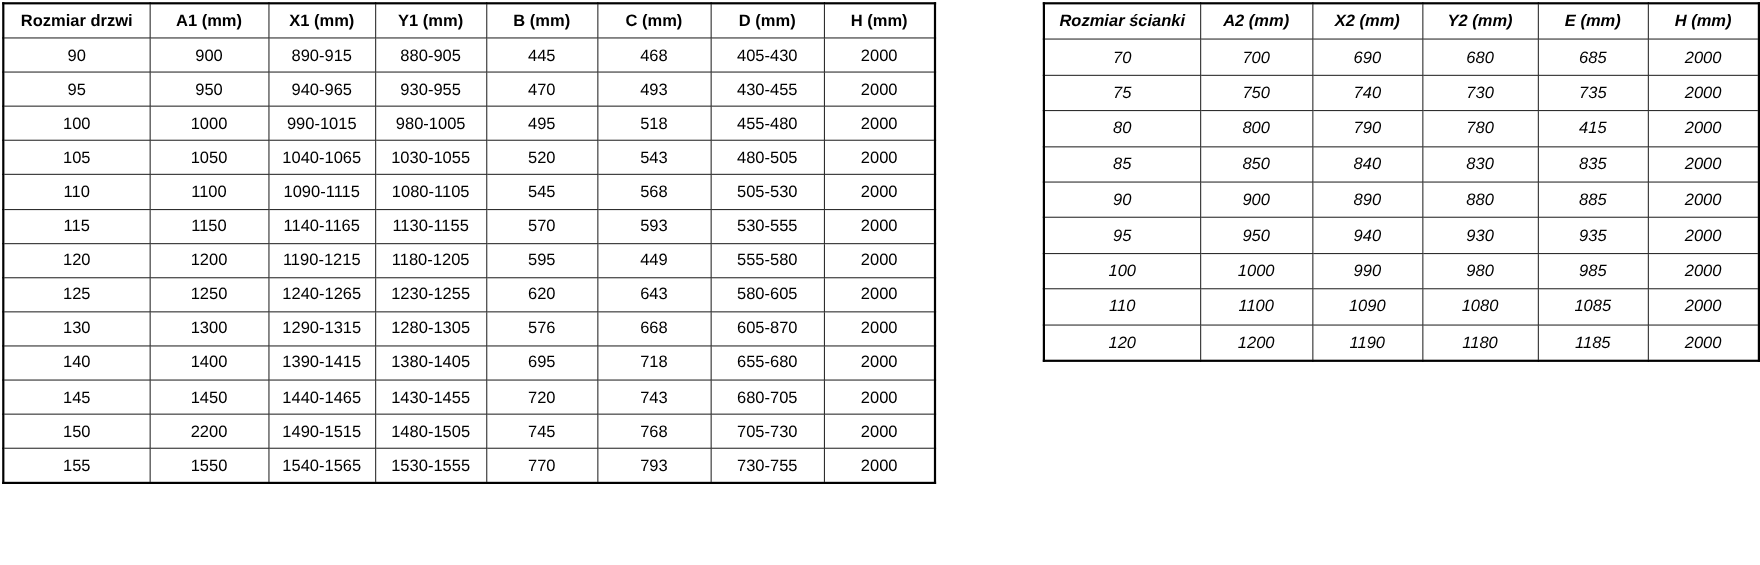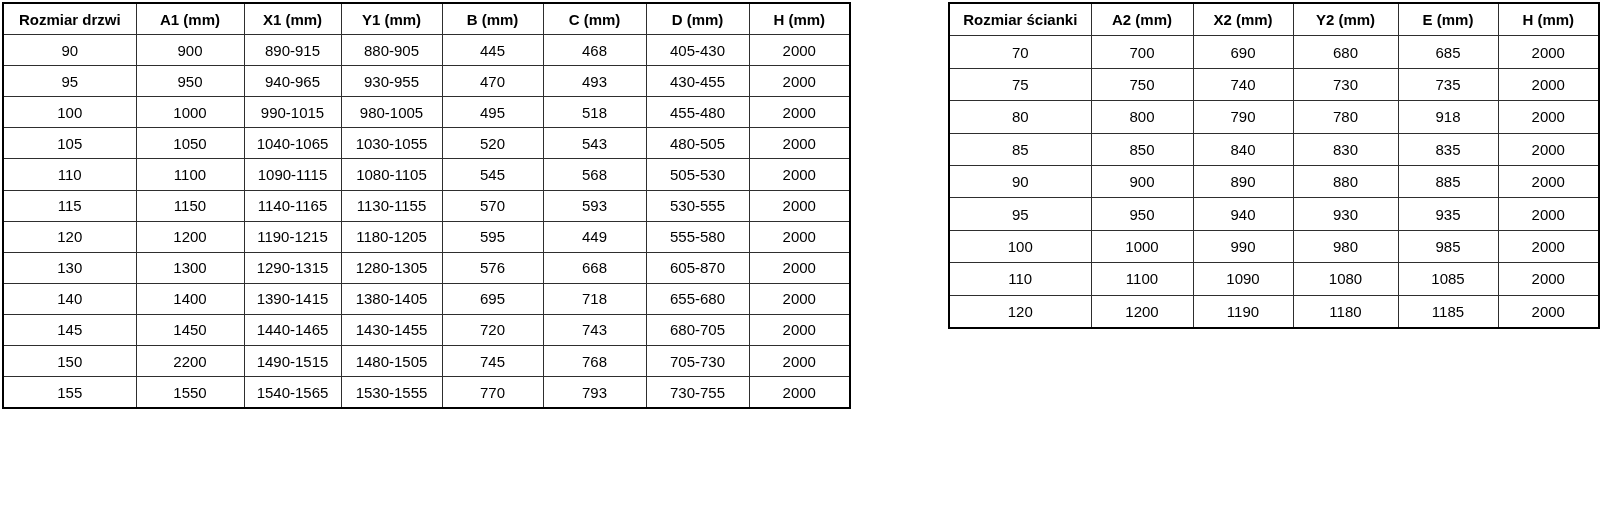--- a/index.html
+++ b/index.html
@@ -22,21 +22,21 @@
     padding: 0;
     overflow: hidden;
     white-space: nowrap;
     color: #000;
   }
   .t th { font-weight: bold; font-size: 15px; }
   .t td { font-weight: normal; font-size: 15px; }
   .t-left  { left: 2px;   top: 2px; width: 847px; }
   .t-left th,  .t-left td  { height: 30.1px; }
   .t-right { left: 948px; top: 2px; width: 650px; }
-  .t-right th, .t-right td { height: 31.4px; }
+  .t-right th, .t-right td { height: 31.4px; font-style: italic; }
 </style>
 </head>
 <body>
 
 <div>
 
   <table class="t t-left">
     <colgroup>
       <col style="width:133px">
         <col style="width:108px">
@@ -124,20 +124,30 @@
           <td>120</td>
           <td>1200</td>
           <td>1190-1215</td>
           <td>1180-1205</td>
           <td>595</td>
           <td>449</td>
           <td>555-580</td>
           <td>2000</td>
         </tr>
         <tr>
+          <td>125</td>
+          <td>1250</td>
+          <td>1240-1265</td>
+          <td>1230-1255</td>
+          <td>620</td>
+          <td>643</td>
+          <td>580-605</td>
+          <td>2000</td>
+        </tr>
+        <tr>
           <td>130</td>
           <td>1300</td>
           <td>1290-1315</td>
           <td>1280-1305</td>
           <td>576</td>
           <td>668</td>
           <td>605-870</td>
           <td>2000</td>
         </tr>
         <tr>
@@ -217,21 +227,21 @@
           <td>740</td>
           <td>730</td>
           <td>735</td>
           <td>2000</td>
         </tr>
         <tr>
           <td>80</td>
           <td>800</td>
           <td>790</td>
           <td>780</td>
-          <td>918</td>
+          <td>415</td>
           <td>2000</td>
         </tr>
         <tr>
           <td>85</td>
           <td>850</td>
           <td>840</td>
           <td>830</td>
           <td>835</td>
           <td>2000</td>
         </tr>

